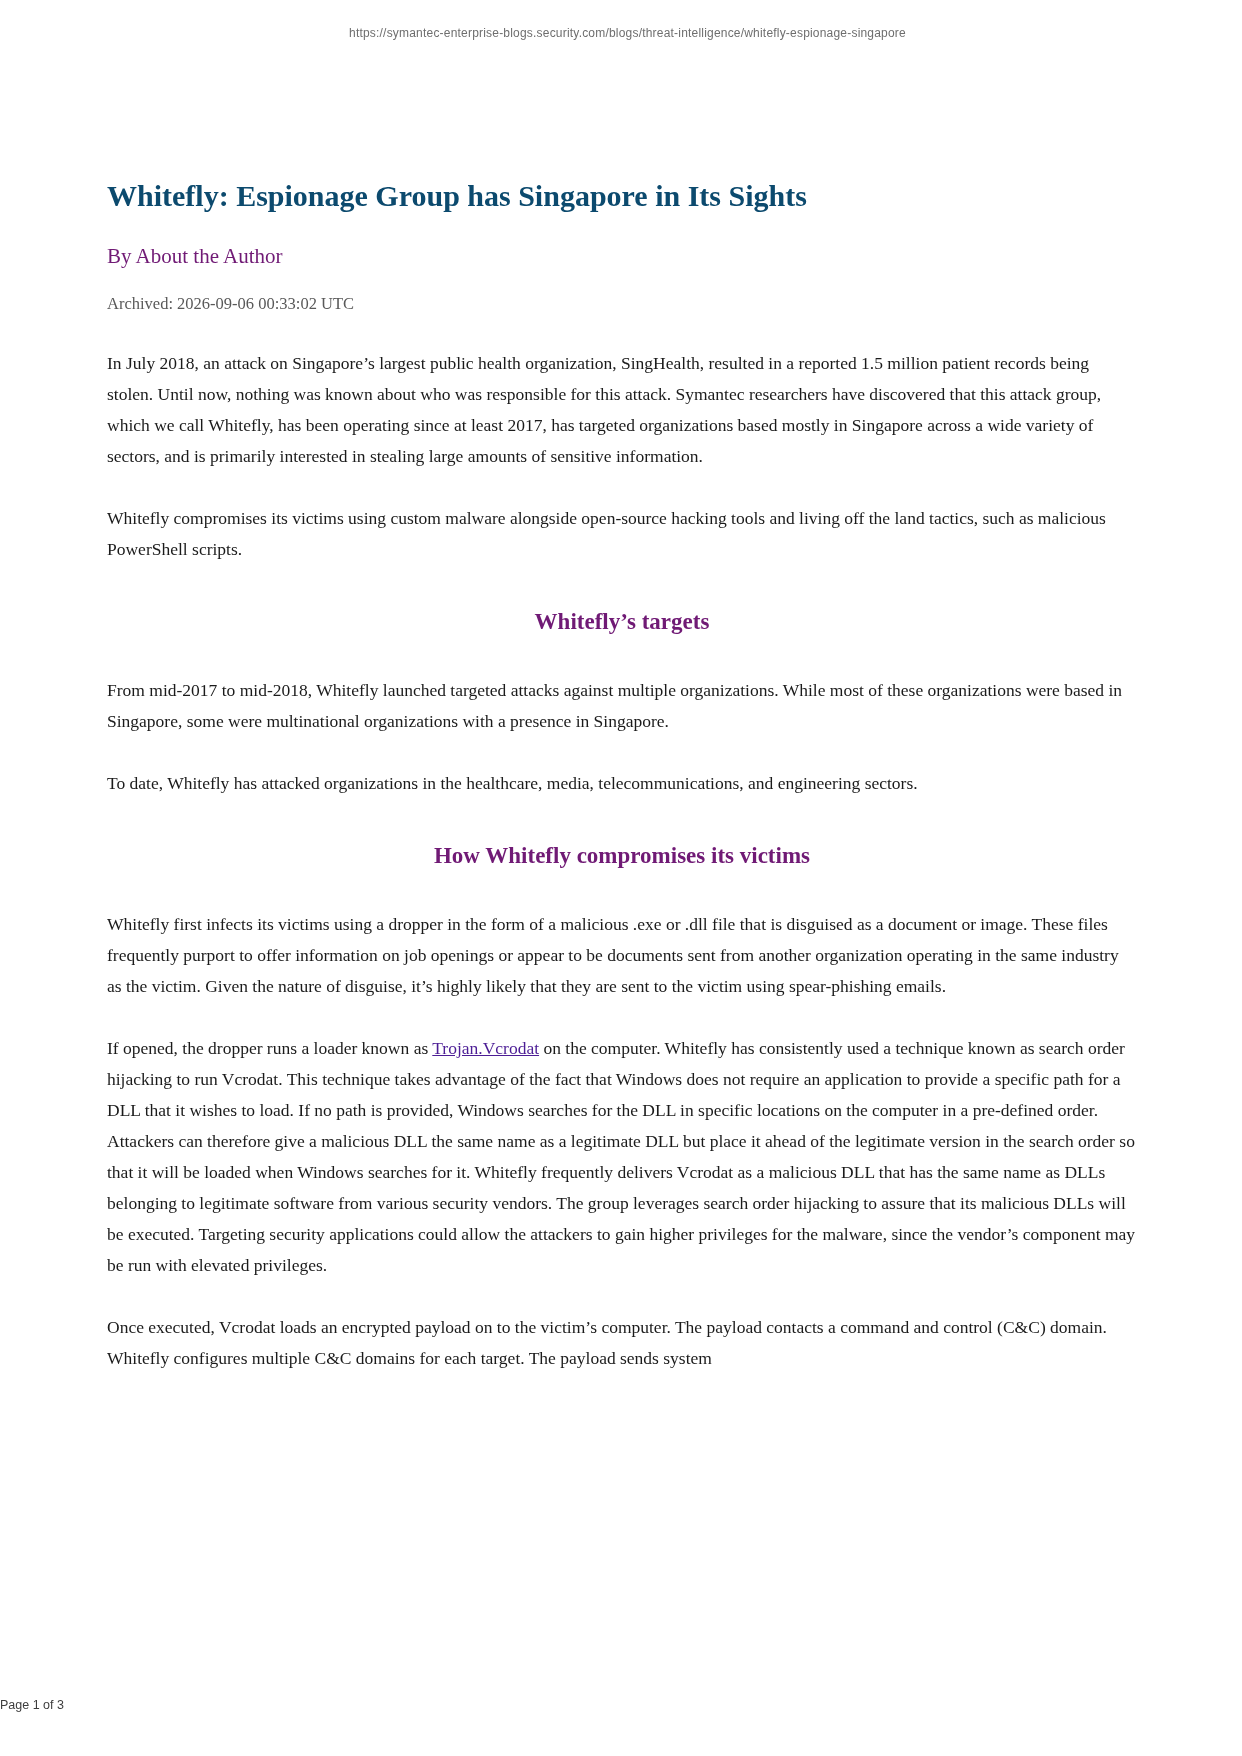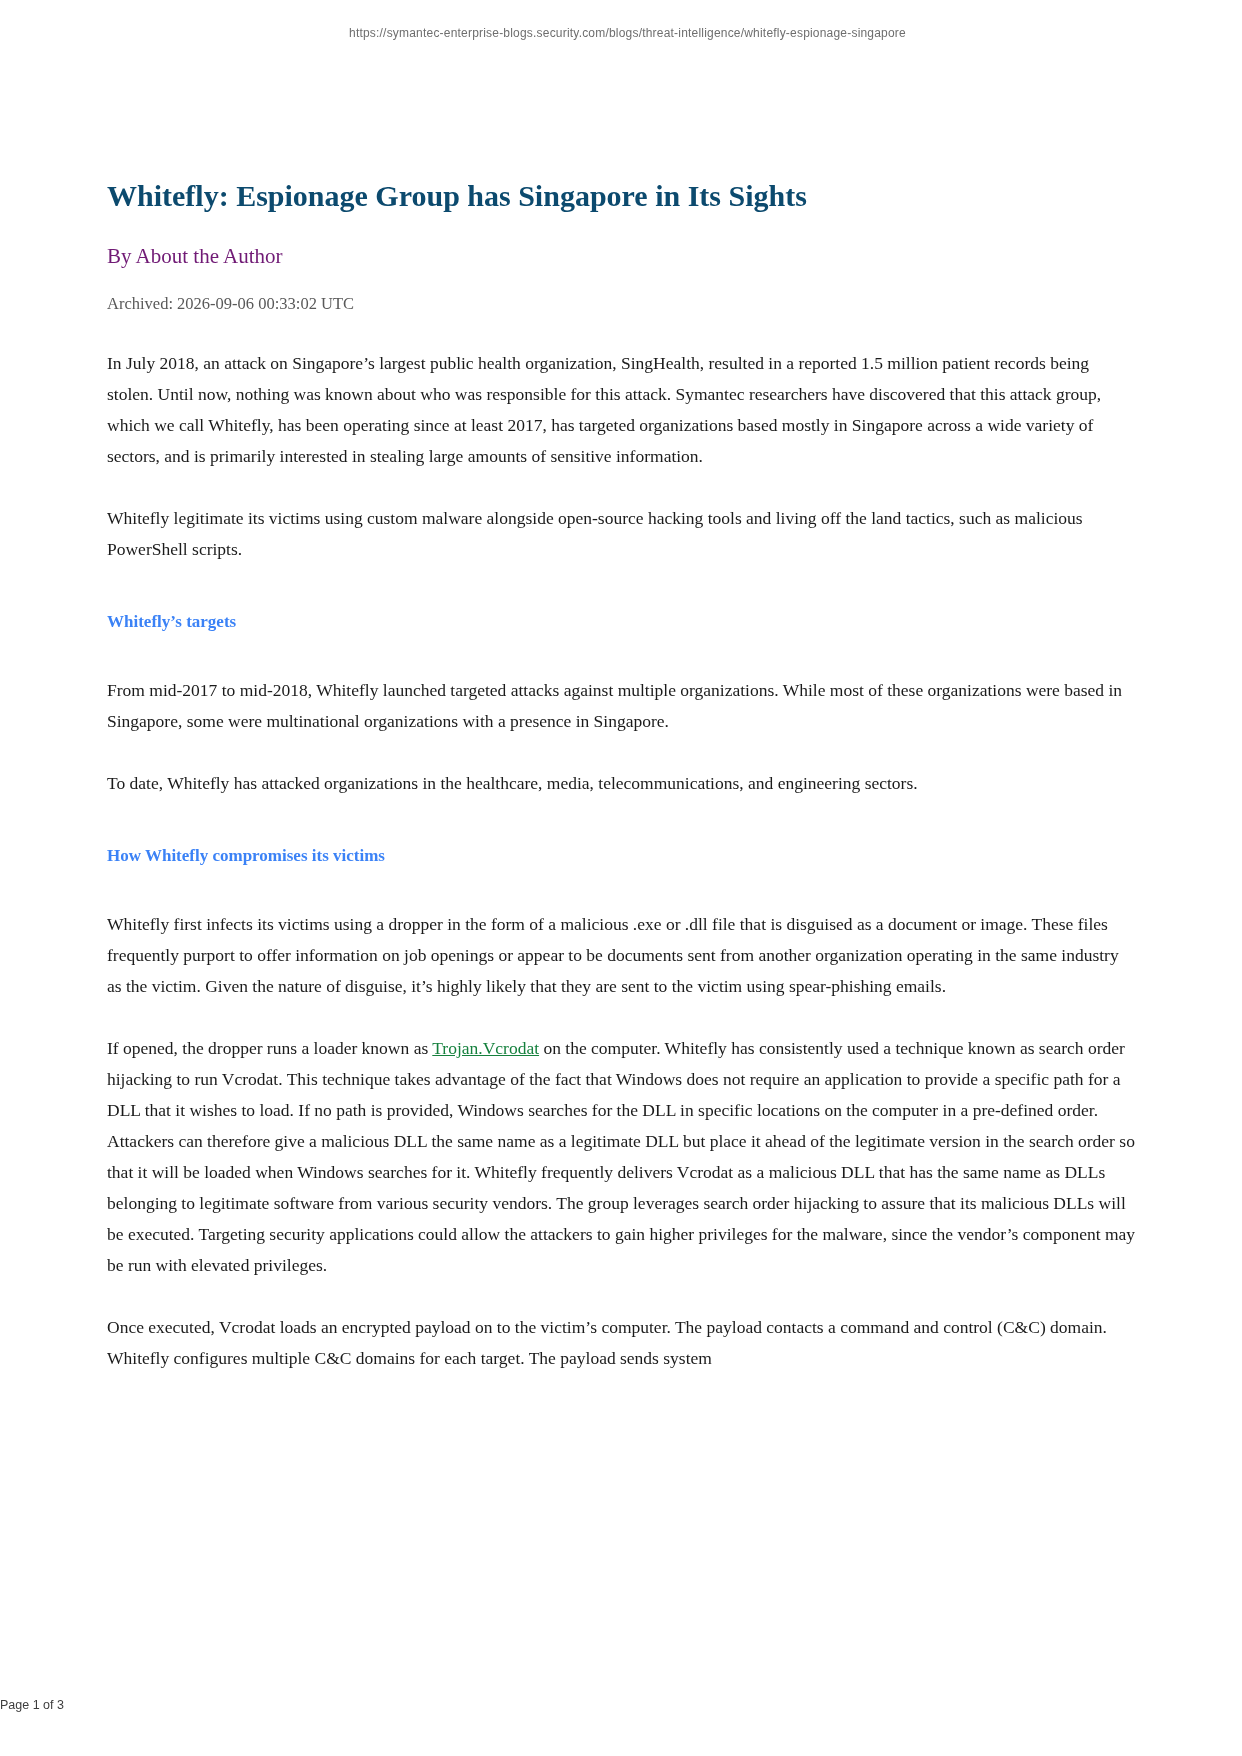--- a/index.html
+++ b/index.html
@@ -50,28 +50,29 @@
     margin: 0 0 31px 0;
     font-size: 17.5px;
     line-height: 31px;
     color: #1b1b1b;
   }
   p.body.first {
     margin-top: 34px;
   }
   h2 {
     margin: 44px 0 40px 0;
-    font-size: 17px;
+    font-size: 23px;
     line-height: 26px;
     font-weight: bold;
-    color: #3b82f6;
+    color: #701a75;
     font-family: "Liberation Serif", serif;
+    text-align: center;
   }
   a.content-link {
-    color: #15803d;
+    color: #4c1d95;
     cursor: pointer;
   }
   .footer {
     position: absolute;
     left: 0;
     right: 0;
     top: 1698px;
     text-align: left;
     font-family: "Liberation Sans", sans-serif;
     font-size: 12.5px;
@@ -85,21 +86,21 @@
 
 <article>
   <h1>Whitefly: Espionage Group has Singapore in Its Sights</h1>
 
   <p class="byline">By About the Author</p>
 
   <p class="archived">Archived: 2026-09-06 00:33:02 UTC</p>
 
   <p class="body first">In July 2018, an attack on Singapore’s largest public health organization, SingHealth, resulted in a reported 1.5 million patient records being stolen. Until now, nothing was known about who was responsible for this attack. Symantec researchers have discovered that this attack group, which we call Whitefly, has been operating since at least 2017, has targeted organizations based mostly in Singapore across a wide variety of sectors, and is primarily interested in stealing large amounts of sensitive information.</p>
 
-  <p class="body">Whitefly legitimate its victims using custom malware alongside open-source hacking tools and living off the land tactics, such as malicious PowerShell scripts.</p>
+  <p class="body">Whitefly compromises its victims using custom malware alongside open-source hacking tools and living off the land tactics, such as malicious PowerShell scripts.</p>
 
   <h2>Whitefly’s targets</h2>
 
   <p class="body">From mid-2017 to mid-2018, Whitefly launched targeted attacks against multiple organizations. While most of these organizations were based in Singapore, some were multinational organizations with a presence in Singapore.</p>
 
   <p class="body">To date, Whitefly has attacked organizations in the healthcare, media, telecommunications, and engineering sectors.</p>
 
   <h2>How Whitefly compromises its victims</h2>
 
   <p class="body">Whitefly first infects its victims using a dropper in the form of a malicious .exe or .dll file that is disguised as a document or image. These files frequently purport to offer information on job openings or appear to be documents sent from another organization operating in the same industry as the victim. Given the nature of disguise, it’s highly likely that they are sent to the victim using spear-phishing emails.</p>

